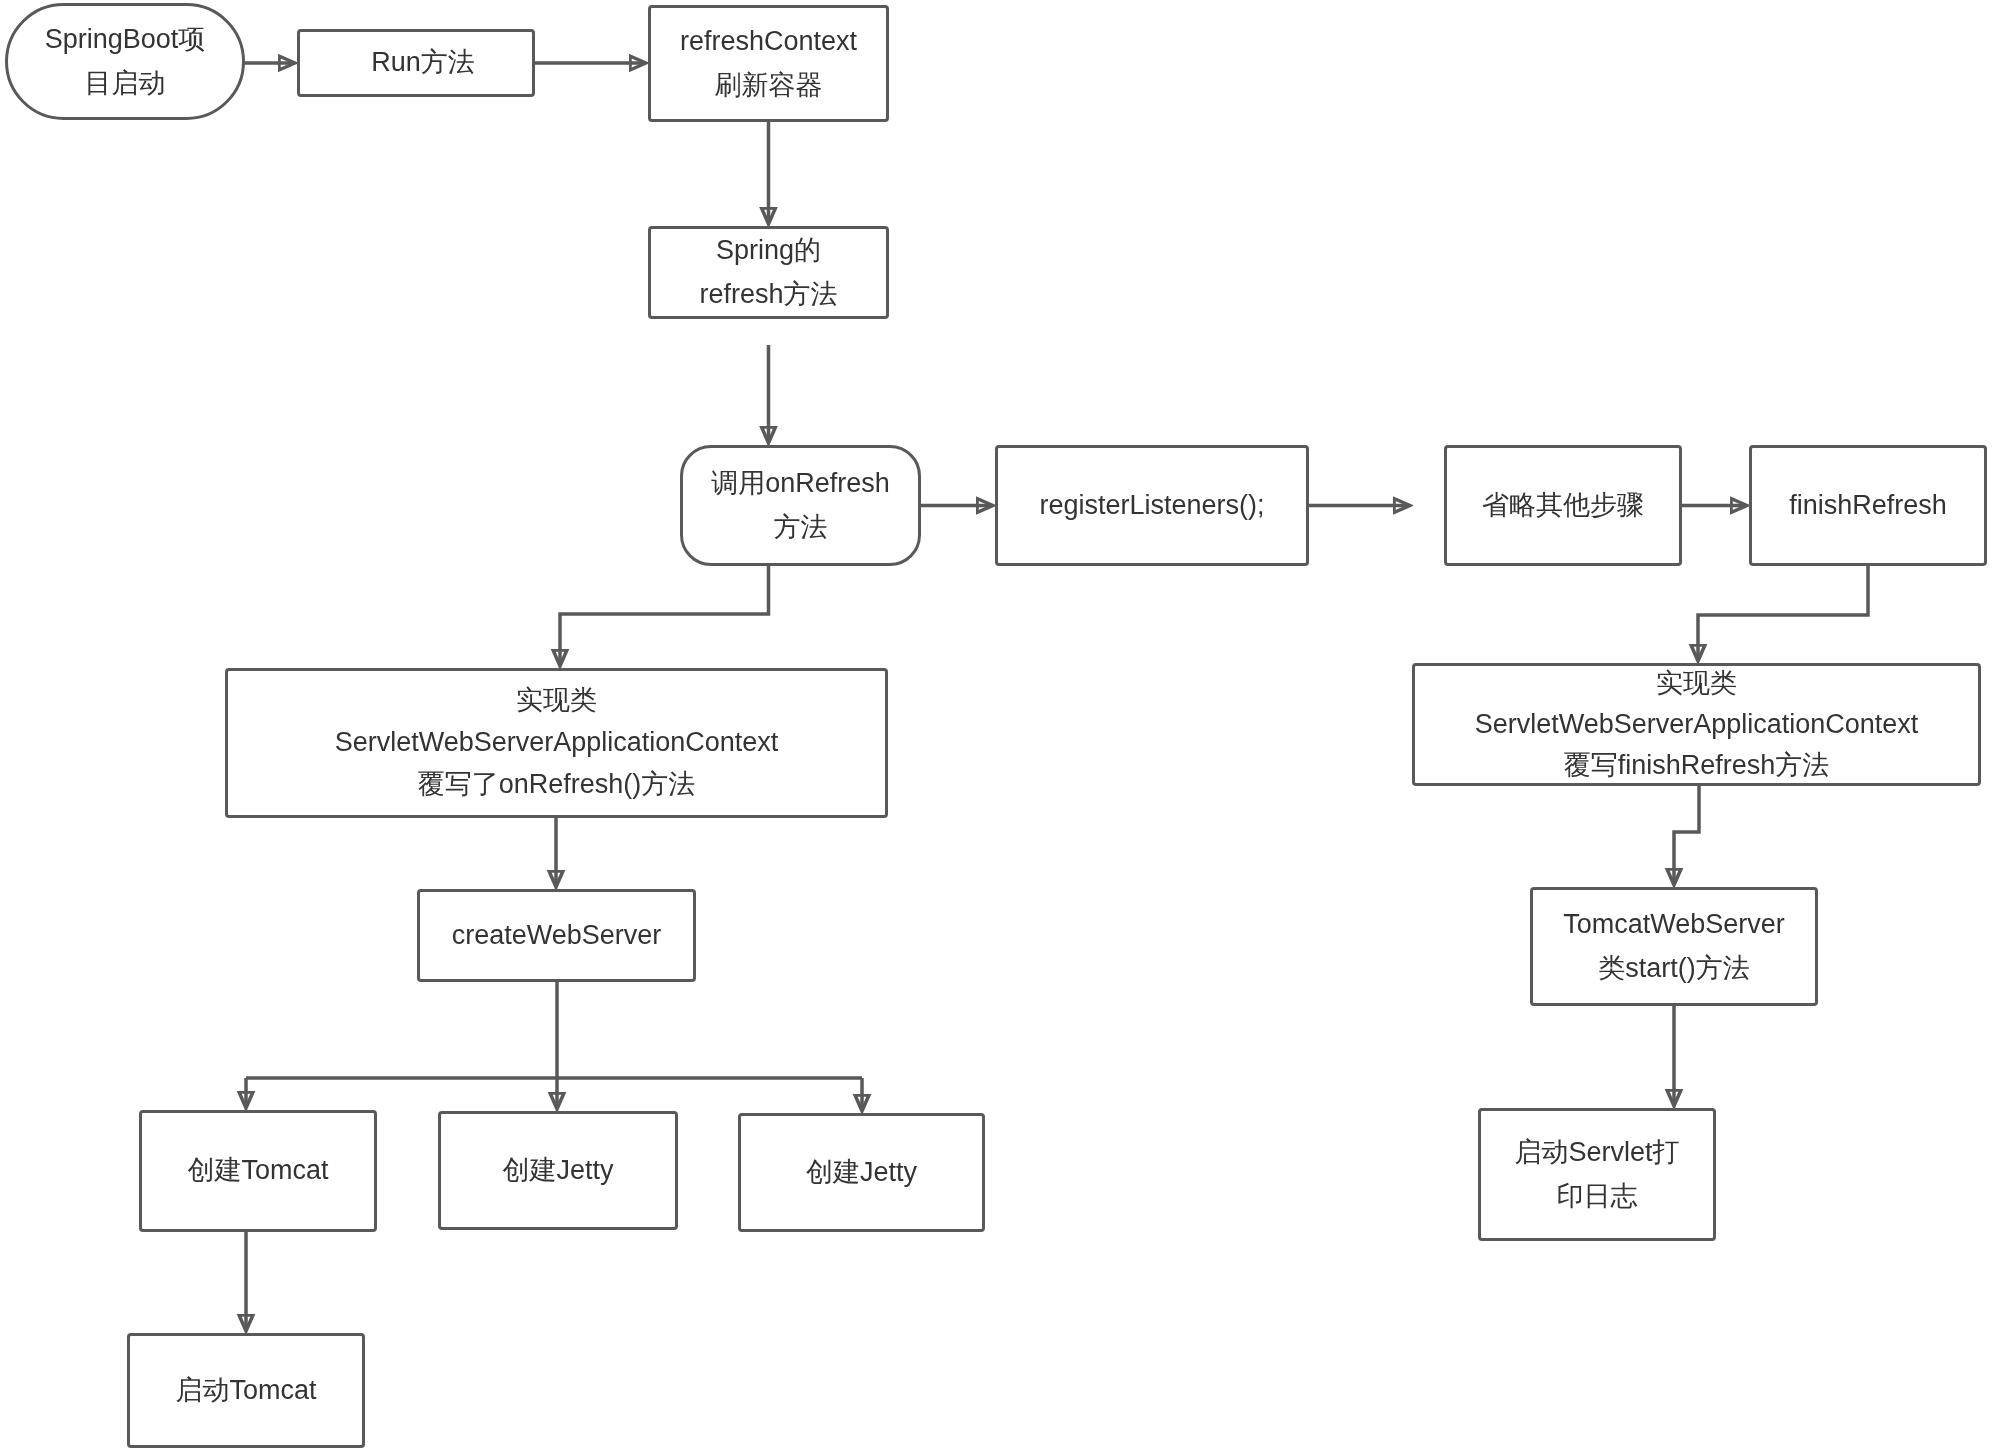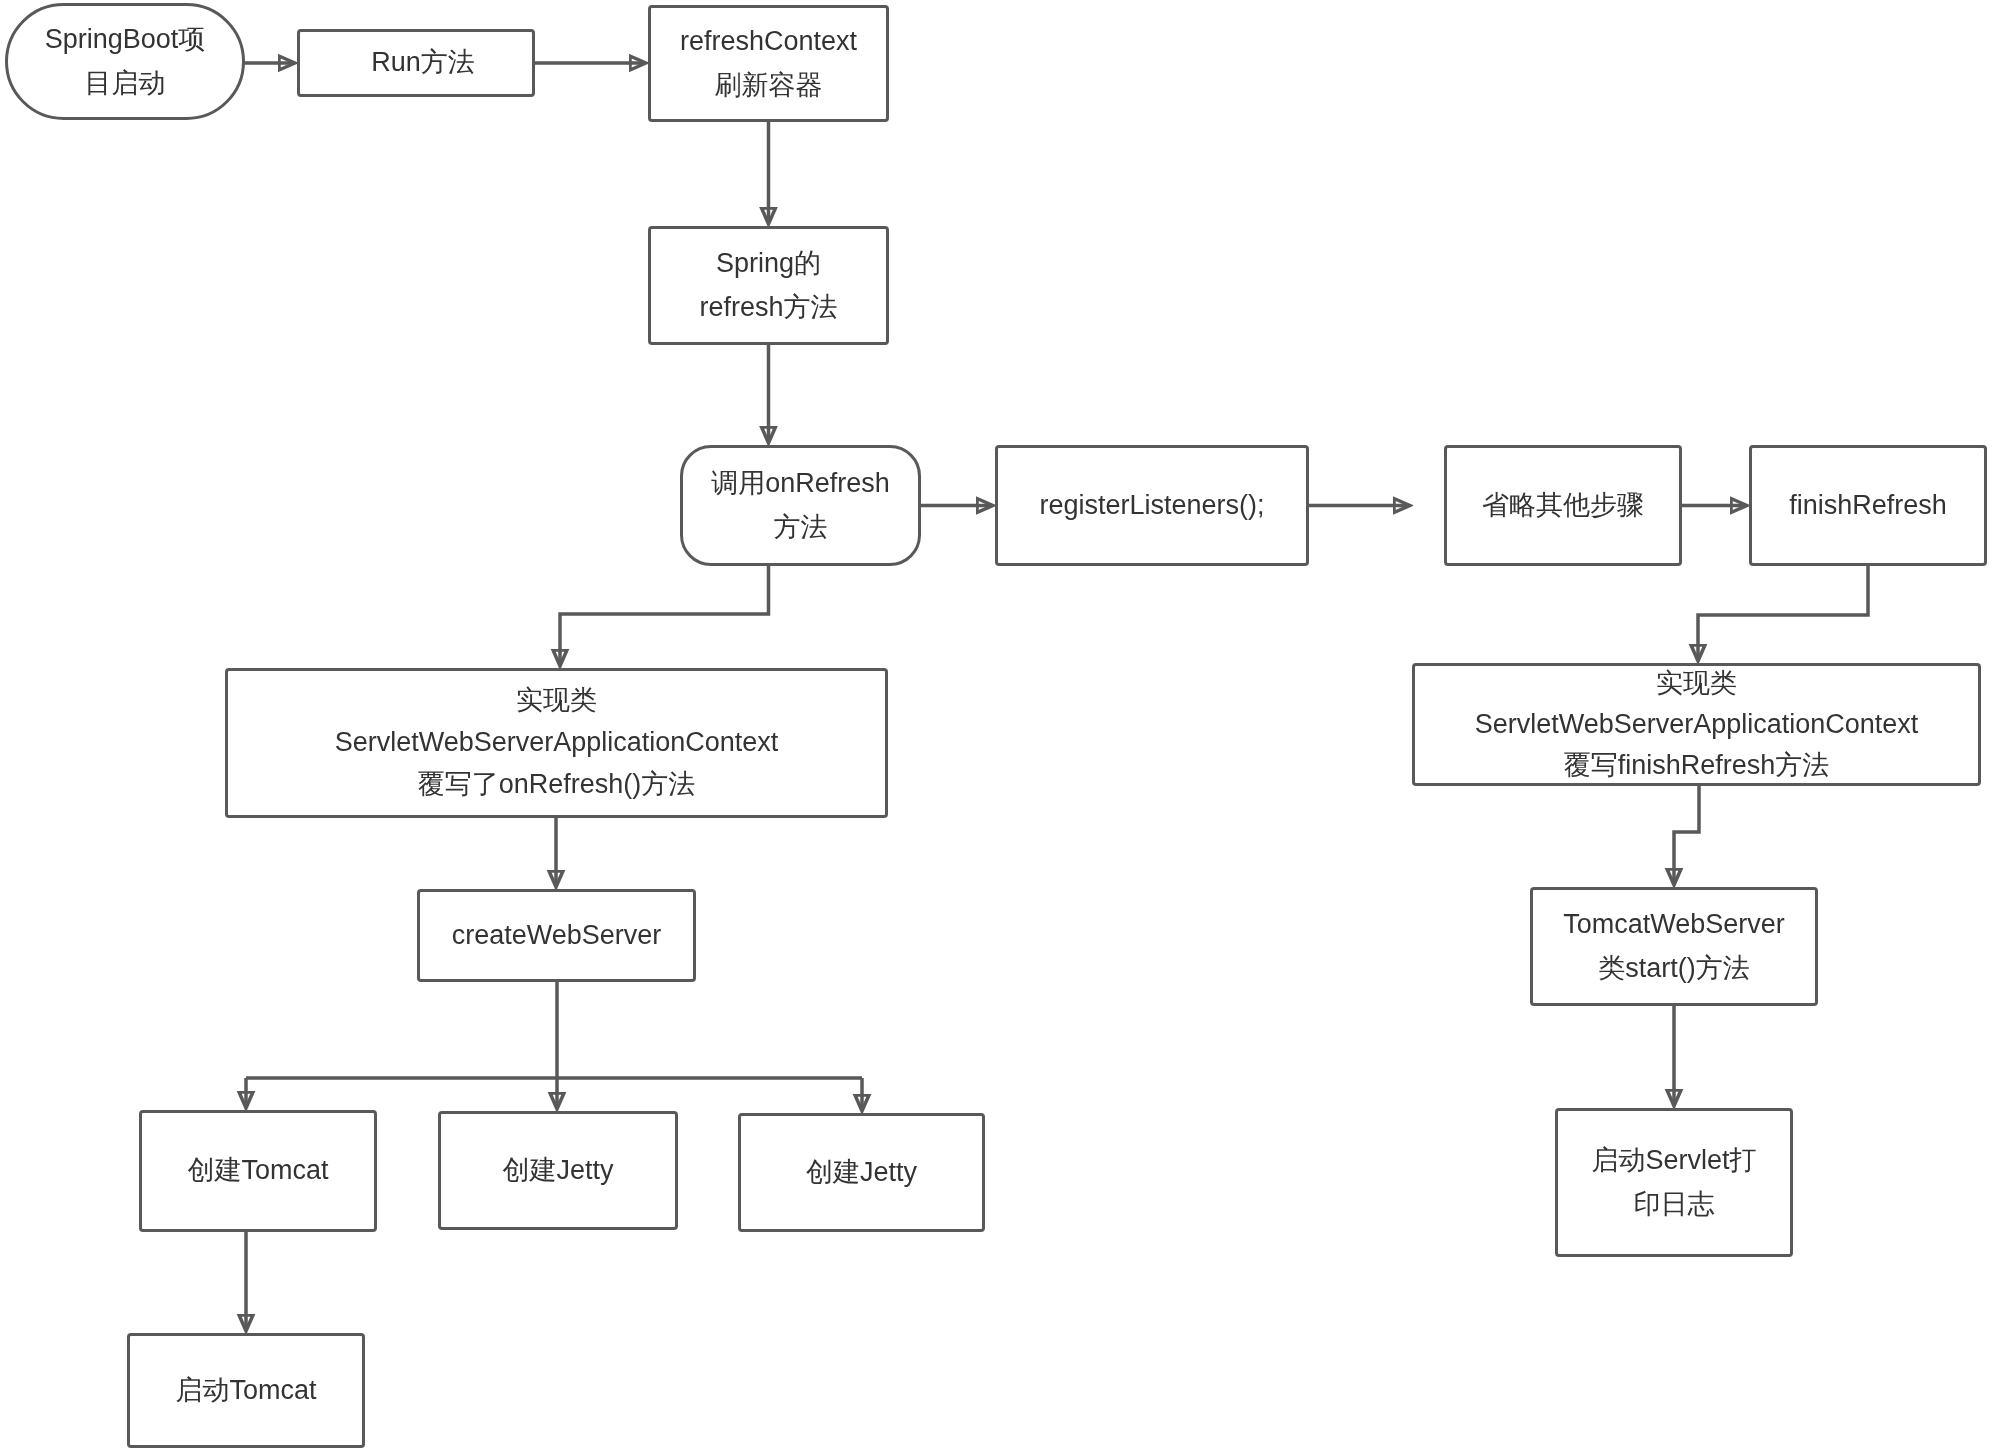--- a/index.html
+++ b/index.html
@@ -69,21 +69,21 @@
   </svg>
 
   <div class="node stadium" style="left:5px;top:3px;width:240px;height:117px;">SpringBoot项
 目启动</div>
 
   <div class="node" style="left:297px;top:29px;width:238px;height:68px;padding-left:14px;">Run方法</div>
 
   <div class="node" style="left:648px;top:5px;width:241px;height:117px;">refreshContext
 刷新容器</div>
 
-  <div class="node" style="left:648px;top:226px;width:241px;height:119px;">Spring的
+  <div class="node" style="left:648px;top:226px;width:241px;height:93px;">Spring的
 refresh方法</div>
 
   <div class="node" style="left:680px;top:445px;width:241px;height:121px;border-radius:31px;">调用onRefresh
 方法</div>
 
   <div class="node" style="left:995px;top:445px;width:314px;height:121px;">registerListeners();</div>
 
   <div class="node" style="left:1412px;top:445px;width:238px;height:121px;margin-left:32px;">省略其他步骤</div>
 
   <div class="node" style="left:1749px;top:445px;width:238px;height:121px;">finishRefresh</div>
@@ -100,18 +100,18 @@
 
   <div class="node" style="left:1530px;top:887px;width:288px;height:119px;">TomcatWebServer
 类start()方法</div>
 
   <div class="node" style="left:127px;top:1110px;width:238px;height:122px;margin-left:12px;">创建Tomcat</div>
 
   <div class="node" style="left:438px;top:1111px;width:240px;height:119px;">创建Jetty</div>
 
   <div class="node" style="left:738px;top:1113px;width:247px;height:119px;">创建Jetty</div>
 
-  <div class="node" style="left:1555px;top:1108px;width:238px;height:149px;">启动Servlet打
+  <div class="node" style="left:1478px;top:1108px;width:238px;height:133px;">启动Servlet打
 印日志</div>
 
   <div class="node" style="left:127px;top:1333px;width:238px;height:115px;">启动Tomcat</div>
 
 </div>
 
 </body></html>

